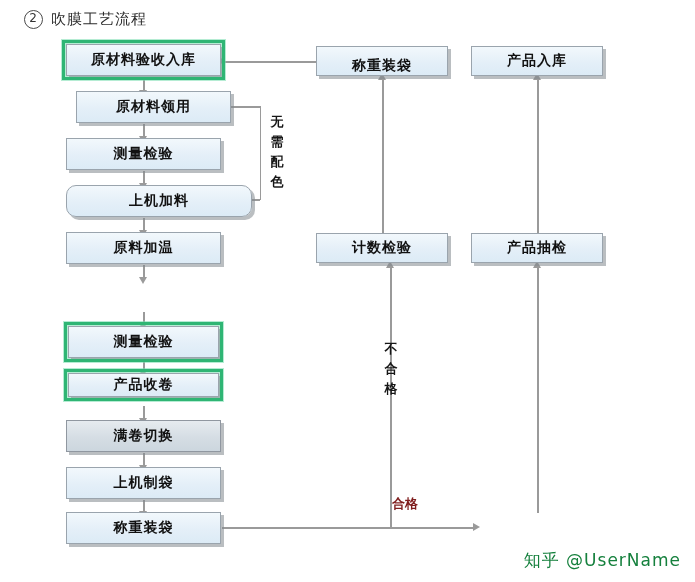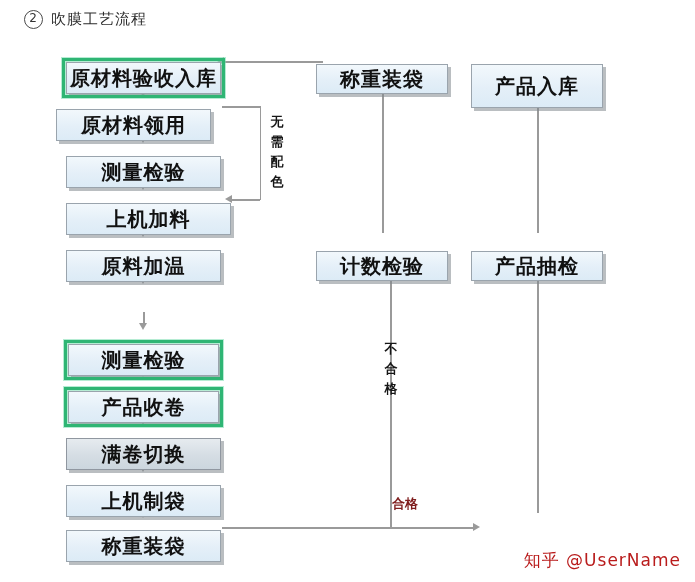--- a/index.html
+++ b/index.html
@@ -45,29 +45,28 @@
     color: #333;
   }
 
   
   .node {
     position: absolute;
     box-sizing: border-box;
     display: flex;
     align-items: center;
     justify-content: center;
-    font-size: 20px;
+    font-size: 14px;
     font-weight: bold;
     color: #111111;
     letter-spacing: 1px;
     white-space: nowrap;
     background: linear-gradient(180deg, #f2f8fc 0%, #e4eff8 55%, #dcebf6 100%);
     border: 1px solid #9aa4ad;
     box-shadow: 3px 3px 0 0 rgba(130,136,142,0.55);
-    margin-top: 18px;
   }
   .node.gray {
     background: linear-gradient(180deg, #e6ebef 0%, #d5dde4 55%, #ccd6de 100%);
     border: 1px solid #9097a0;
   }
   
   .node.hl {
     border: 1px solid #9aa4ad;
     outline: 3px solid #2fb574;
     outline-offset: 1px;
@@ -126,21 +125,21 @@
     color: #7f1d1d;
     white-space: nowrap;
   }
 
   
   .watermark {
     position: absolute;
     right: 14px;
     bottom: 10px;
     font-size: 17px;
-    color: #b91c1c;
+    color: #15803d;
     letter-spacing: 1px;
     white-space: nowrap;
     user-select: none;
   }
 </style>
 </head>
 <body>
 
 <div id="canvas">
 
@@ -209,56 +208,56 @@
   <div class="arrow left" style="left:217px; top:57px;"></div>
 
   <div class="ln v" style="left:537px; top:268px; height:245px;"></div>
   <div class="arrow up" style="left:532.5px; top:261px;"></div>
   <div class="ln v" style="left:537px; top:80px; height:153px;"></div>
   <div class="arrow up" style="left:532.5px; top:73px;"></div>
 
   <div class="node hl" style="left:66px; top:44px; width:155px; height:32px;">
     <span>原材料验收入库</span>
   </div>
-  <div class="node" style="left:56px; top:91px; width:155px; height:32px;">
+  <div class="node" style="left:76px; top:91px; width:155px; height:32px;">
     <span>原材料领用</span>
   </div>
   <div class="node" style="left:66px; top:138px; width:155px; height:32px;">
     <span>测量检验</span>
   </div>
-  <div class="node" style="left:66px; top:185px; width:165px; height:32px;">
+  <div class="node" style="left:66px; top:185px; width:186px; height:32px;border-radius:10px;">
     <span>上机加料</span>
   </div>
   <div class="node" style="left:66px; top:232px; width:155px; height:32px;">
     <span>原料加温</span>
   </div>
   <div class="node hl" style="left:68px; top:326px; width:151px; height:32px;">
     <span>测量检验</span>
   </div>
-  <div class="node hl" style="left:68px; top:373px; width:151px; height:32px;">
+  <div class="node hl" style="left:68px; top:373px; width:151px; height:24px;">
     <span>产品收卷</span>
   </div>
   <div class="node gray" style="left:66px; top:420px; width:155px; height:32px;">
     <span>满卷切换</span>
   </div>
   <div class="node" style="left:66px; top:467px; width:155px; height:32px;">
     <span>上机制袋</span>
   </div>
   <div class="node" style="left:66px; top:512px; width:155px; height:32px;">
     <span>称重装袋</span>
   </div>
 
   <div class="node" style="left:316px; top:46px; width:132px; height:30px;align-items:flex-end;">
     <span>称重装袋</span>
   </div>
   <div class="node" style="left:316px; top:233px; width:132px; height:30px;">
     <span>计数检验</span>
   </div>
 
-  <div class="node" style="left:471px; top:46px; width:132px; height:44px;">
+  <div class="node" style="left:471px; top:46px; width:132px; height:30px;">
     <span>产品入库</span>
   </div>
   <div class="node" style="left:471px; top:233px; width:132px; height:30px;">
     <span>产品抽检</span>
   </div>
 
   <div class="watermark">知乎 @UserName</div>
 
 </div>
 

